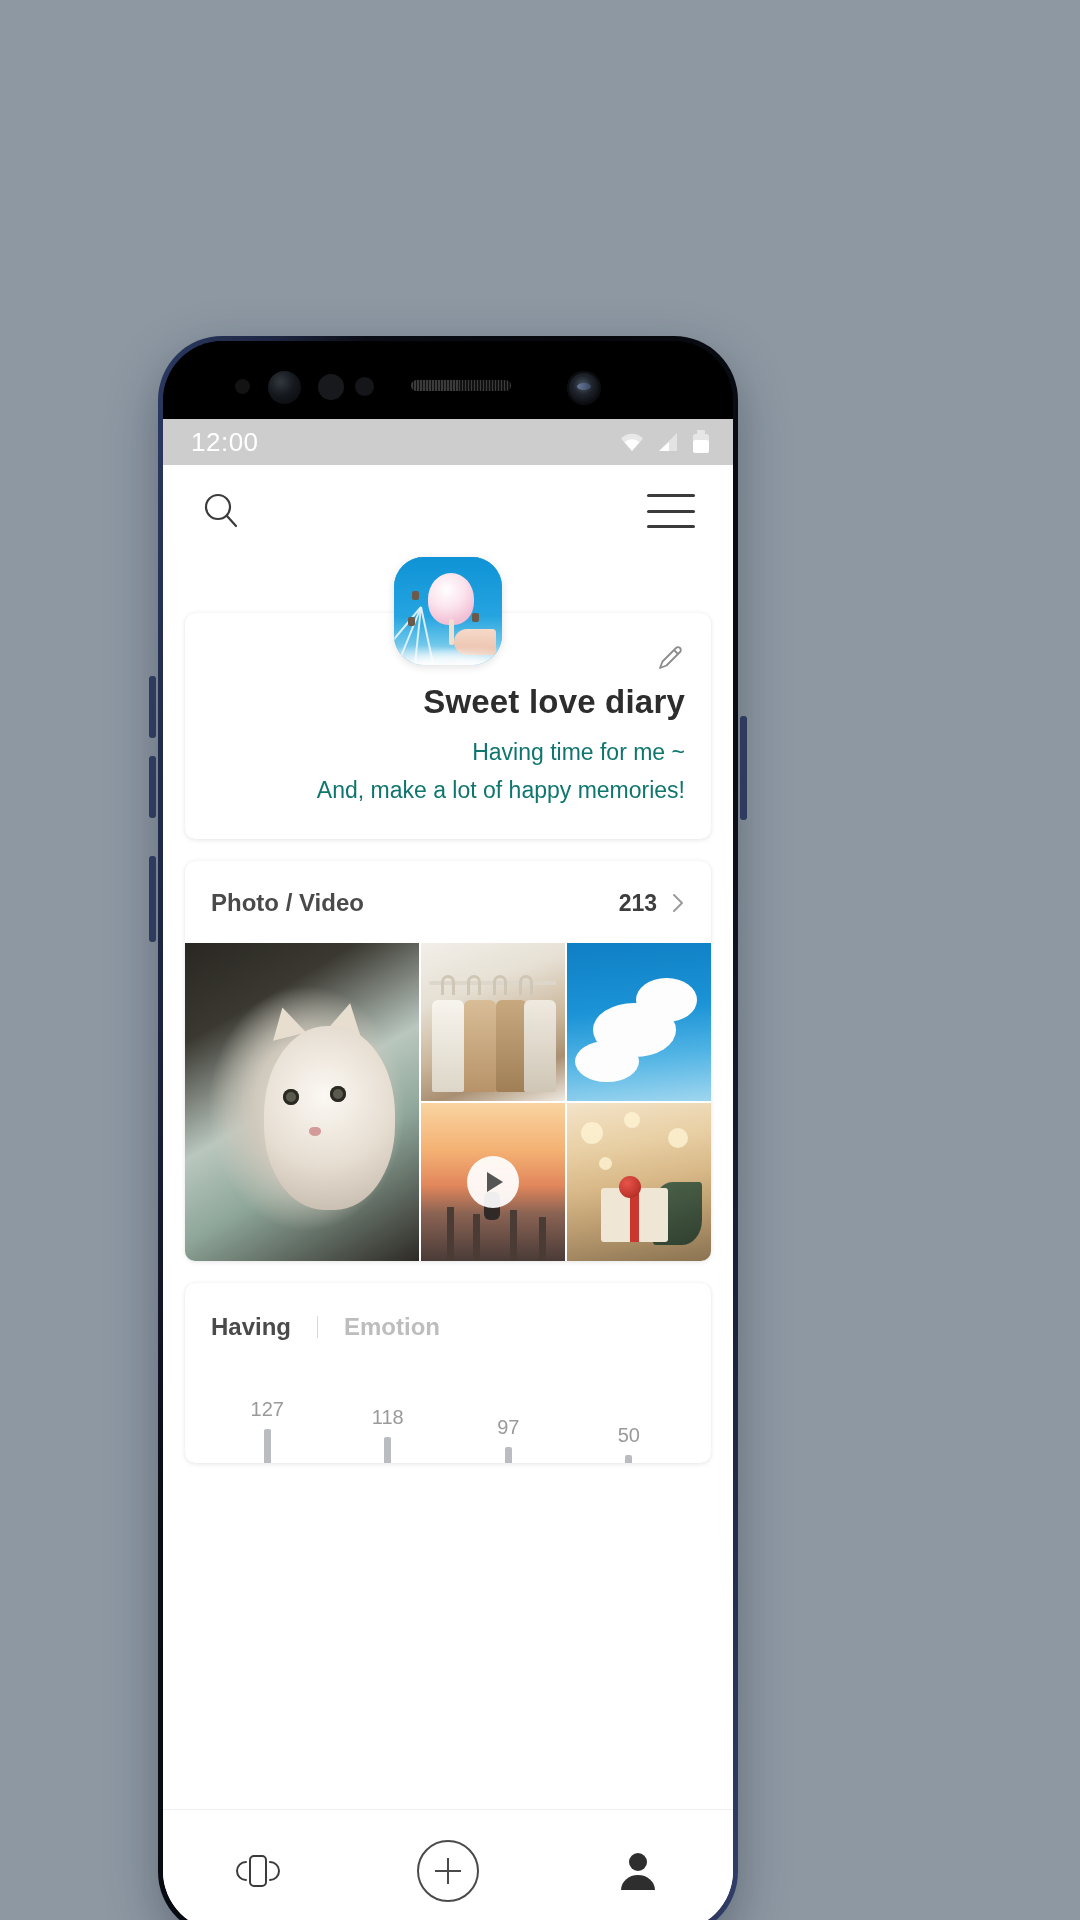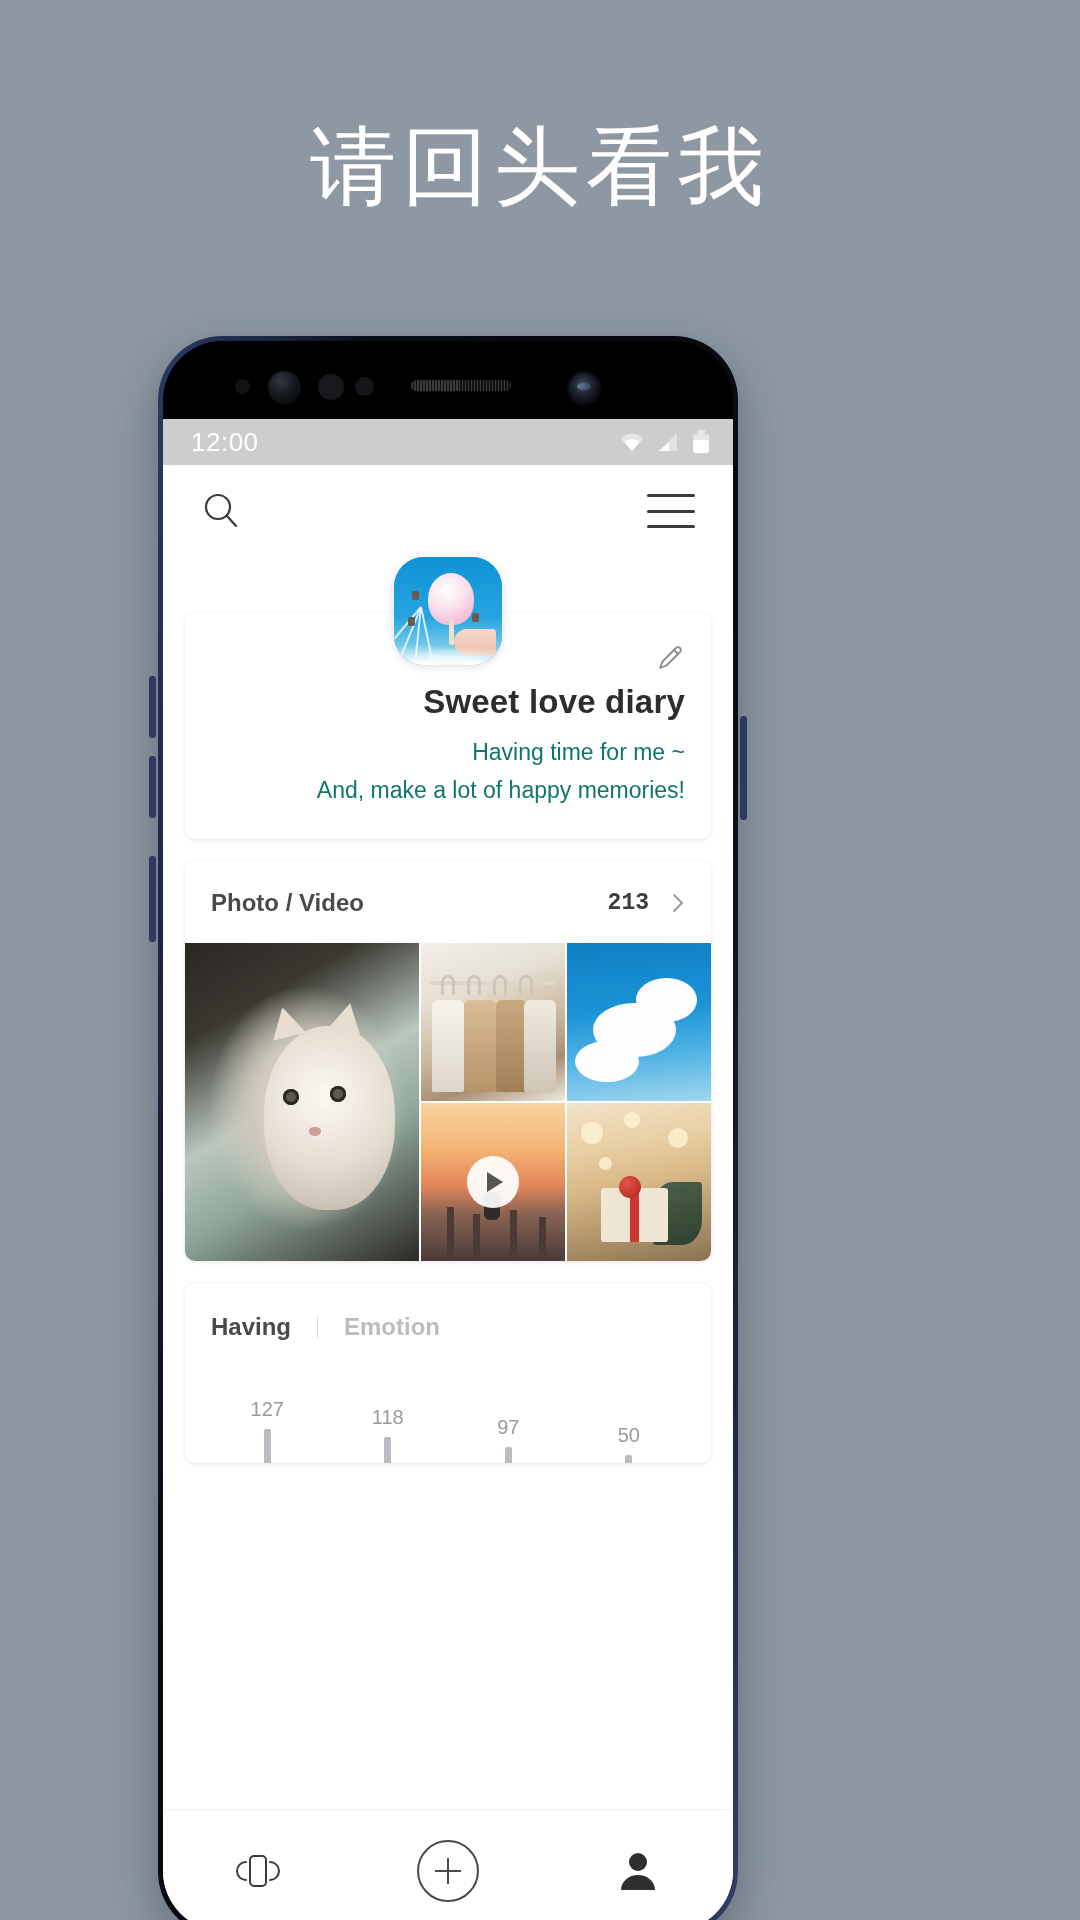--- a/index.html
+++ b/index.html
@@ -142,21 +142,21 @@
 
   .stats-card { display: flex; align-items: stretch; padding: 34px 0 32px; }
   .stat { flex: 1; text-align: center; }
   .stat .num { font-size: 34px; font-weight: 700; color: #262626; letter-spacing: .5px; }
   .stat .lbl { margin-top: 12px; font-size: 19px; color: #8f8f8f; letter-spacing: 1.4px; }
   .stat-div { width: 1px; background: #e2e2e2; margin: 4px 0; }
 
   .gallery-card { overflow: hidden; }
   .gallery-head { display:flex; align-items:center; justify-content: space-between; padding: 28px 26px 26px; }
   .gallery-title { font-size: 24px; font-weight: 700; color: #4a4a4a; }
-  .gallery-right { display:flex; align-items:center; gap: 22px; font-family: Liberation Mono, monospace; }
+  .gallery-right { display:flex; align-items:center; gap: 14px; }
   .gallery-count { font-size: 23px; font-weight: 700; color: #3e3e3e; }
   .chev { width: 14px; height: 22px; }
 
   .grid { display: grid; grid-template-columns: 1.62fr 1fr 1fr; grid-template-rows: 1fr 1fr; height: 318px; gap: 2px; }
   .tile { position: relative; overflow: hidden; }
   .tile.cat { grid-row: 1 / span 2;
     background:
       radial-gradient(ellipse 60% 55% at 52% 52%, #e9e4da 0%, #cfc8bc 38%, rgba(207,200,188,0) 70%),
       linear-gradient(150deg, #2a2722 0%, #3a3831 22%, #b9c7be 48%, #8fa79a 66%, #2d2a25 100%);
   }
@@ -225,21 +225,20 @@
     position: absolute; left:0; right:0; bottom: 122px; height: 26px;
     background: linear-gradient(180deg, rgba(255,255,255,0), #ffffff 92%);
     pointer-events:none;
   }
 </style>
 </head>
 <body>
 
 <div class="stage">
 
-  <div class="headline">请回头看我</div>
 
   <div class="phone">
     <div class="btn-side btn-vol1"></div>
     <div class="btn-side btn-vol2"></div>
     <div class="btn-side btn-bix"></div>
     <div class="btn-side btn-pwr"></div>
 
     <div class="phone-inner">
 
       <div class="notch-zone">

